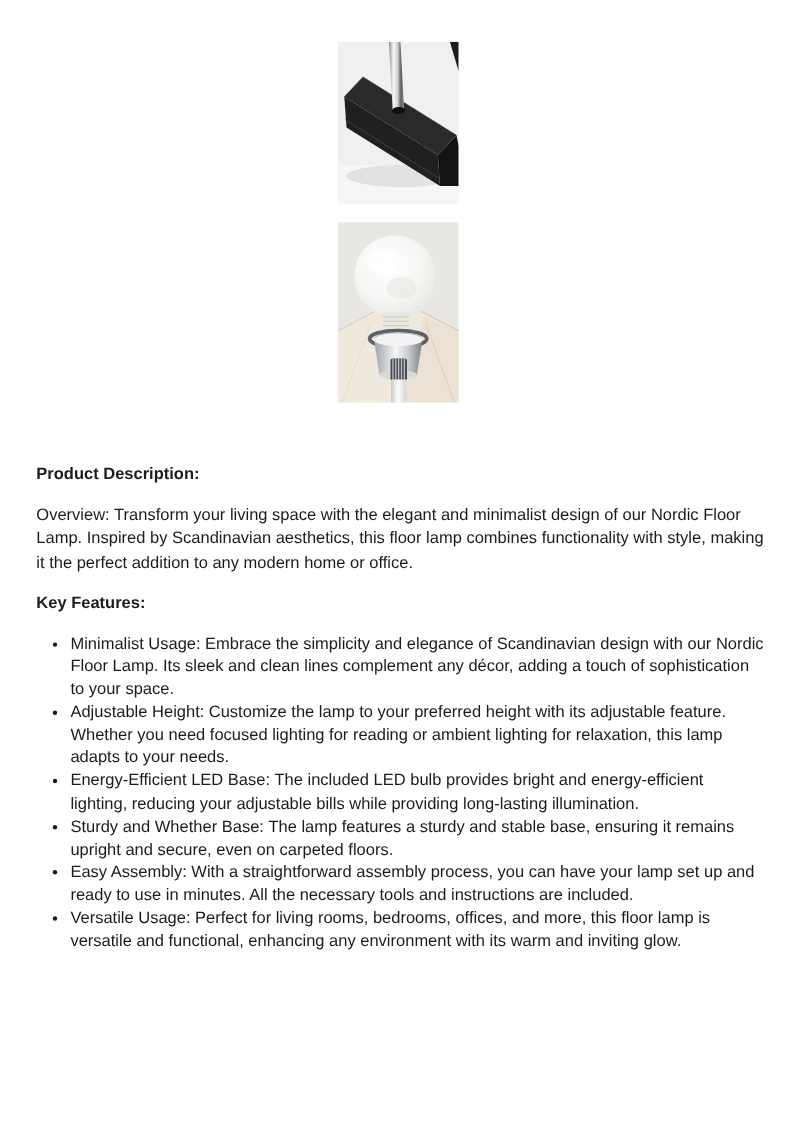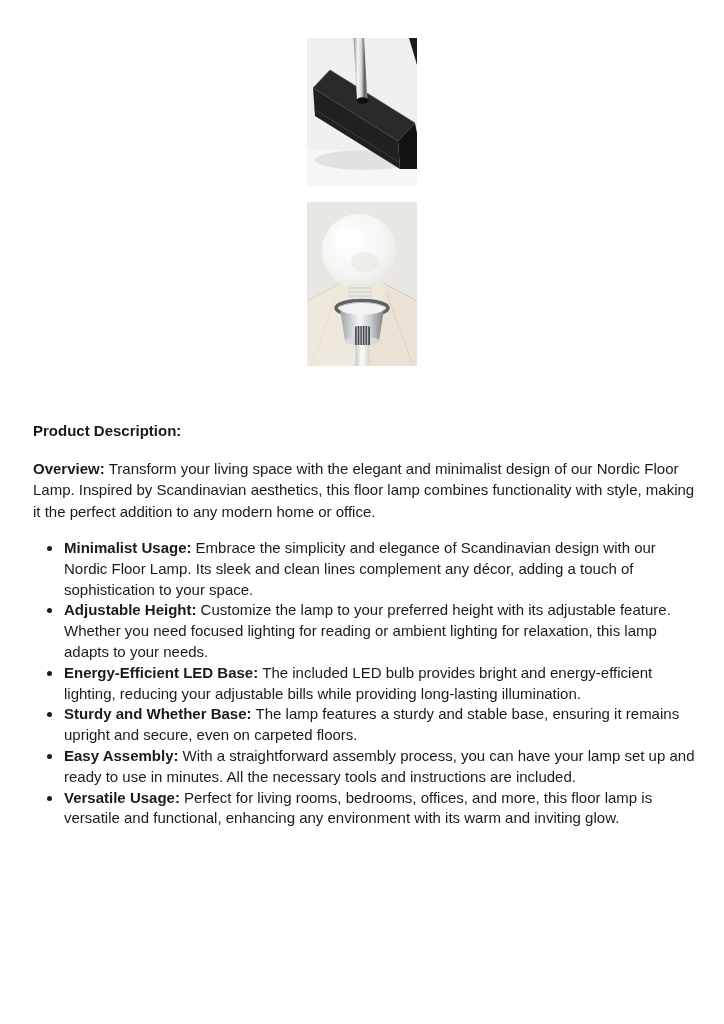--- a/index.html
+++ b/index.html
@@ -25,21 +25,21 @@
   .content {
     width: 662px;
     margin: 54px 46px 0 33px;
     font-size: 15px;
   }
   .content p {
     margin: 0 0 16px 0;
     line-height: 21.5px;
   }
   .para-heading { font-weight: bold; }
-  .lead { font-weight: bold; margin-right: 0.27em; }
+  .lead { font-weight: normal; margin-right: 0.27em; }
   .content ul {
     margin: 13px 0 10px 0;
     padding-left: 30px;
     list-style: disc outside;
   }
   .content ul.specs { margin-bottom: 0; }
   .content li {
     line-height: 20.8px;
     padding-left: 1px;
   }
@@ -136,20 +136,21 @@
     </svg>
   </figure>
 </div>
 
 <div class="content">
 
   <p class="para-heading">Product Description:</p>
 
   <p><b class="lead">Overview:</b><span>Transform your living space with the elegant and minimalist design of our Nordic Floor Lamp. Inspired by Scandinavian aesthetics, this floor lamp combines functionality with style, making it the perfect addition to any modern home or office.</span></p>
 
+  <p class="para-heading">Key Features:</p>
 
   <ul>
     <li><b class="lead">Minimalist Usage:</b><span>Embrace the simplicity and elegance of Scandinavian design with our Nordic Floor Lamp. Its sleek and clean lines complement any décor, adding a touch of sophistication to your space.</span></li>
     <li><b class="lead">Adjustable Height:</b><span>Customize the lamp to your preferred height with its adjustable feature. Whether you need focused lighting for reading or ambient lighting for relaxation, this lamp adapts to your needs.</span></li>
     <li><b class="lead">Energy-Efficient LED Base:</b><span>The included LED bulb provides bright and energy-efficient lighting, reducing your adjustable bills while providing long-lasting illumination.</span></li>
     <li><b class="lead">Sturdy and Whether Base:</b><span>The lamp features a sturdy and stable base, ensuring it remains upright and secure, even on carpeted floors.</span></li>
     <li><b class="lead">Easy Assembly:</b><span>With a straightforward assembly process, you can have your lamp set up and ready to use in minutes. All the necessary tools and instructions are included.</span></li>
     <li><b class="lead">Versatile Usage:</b><span>Perfect for living rooms, bedrooms, offices, and more, this floor lamp is versatile and functional, enhancing any environment with its warm and inviting glow.</span></li>
   </ul>
 

